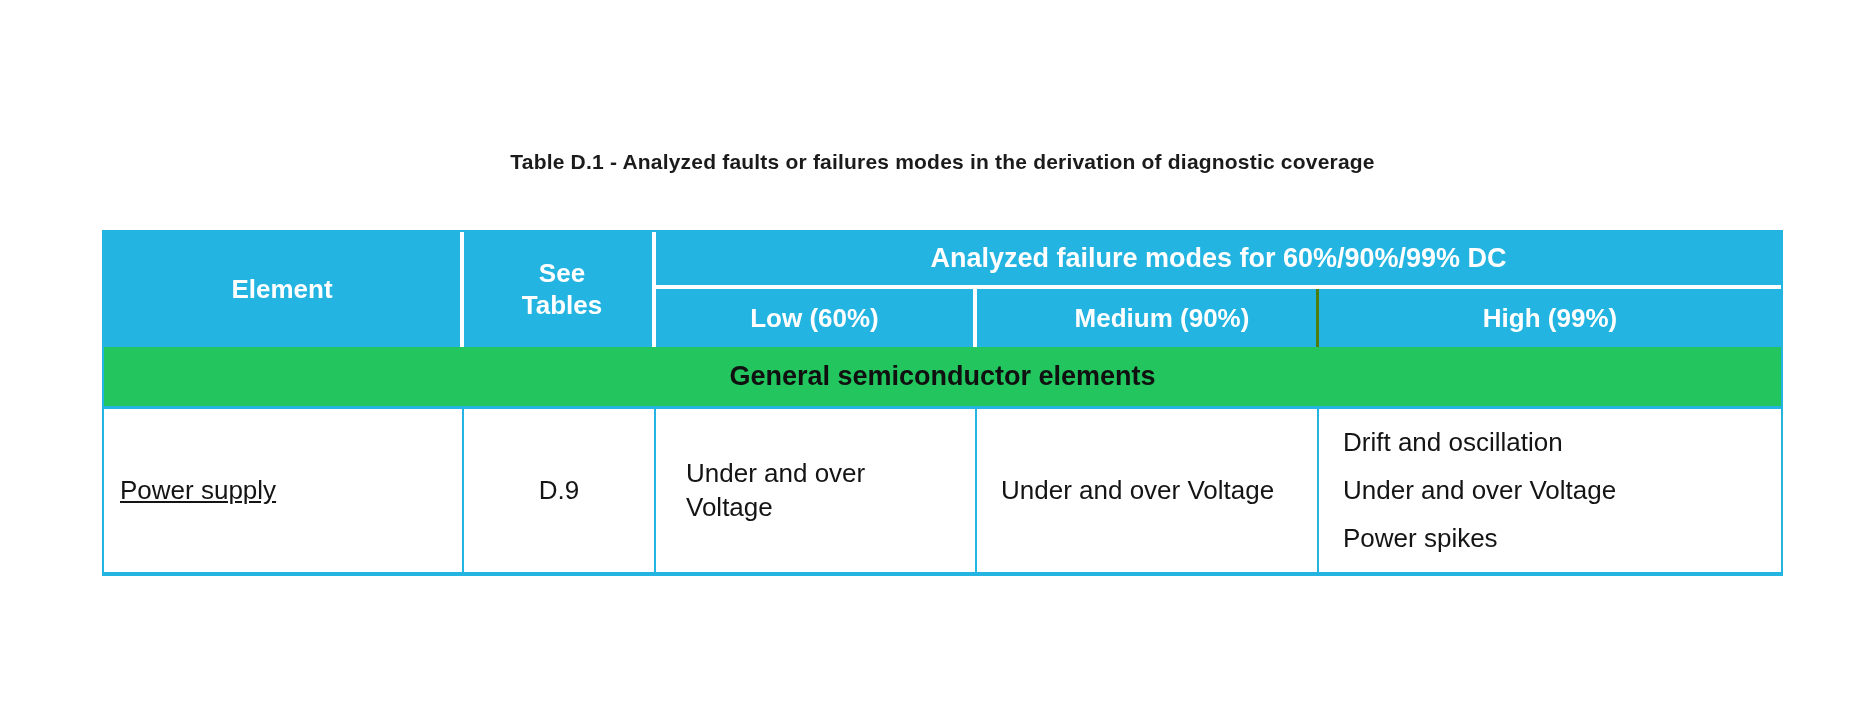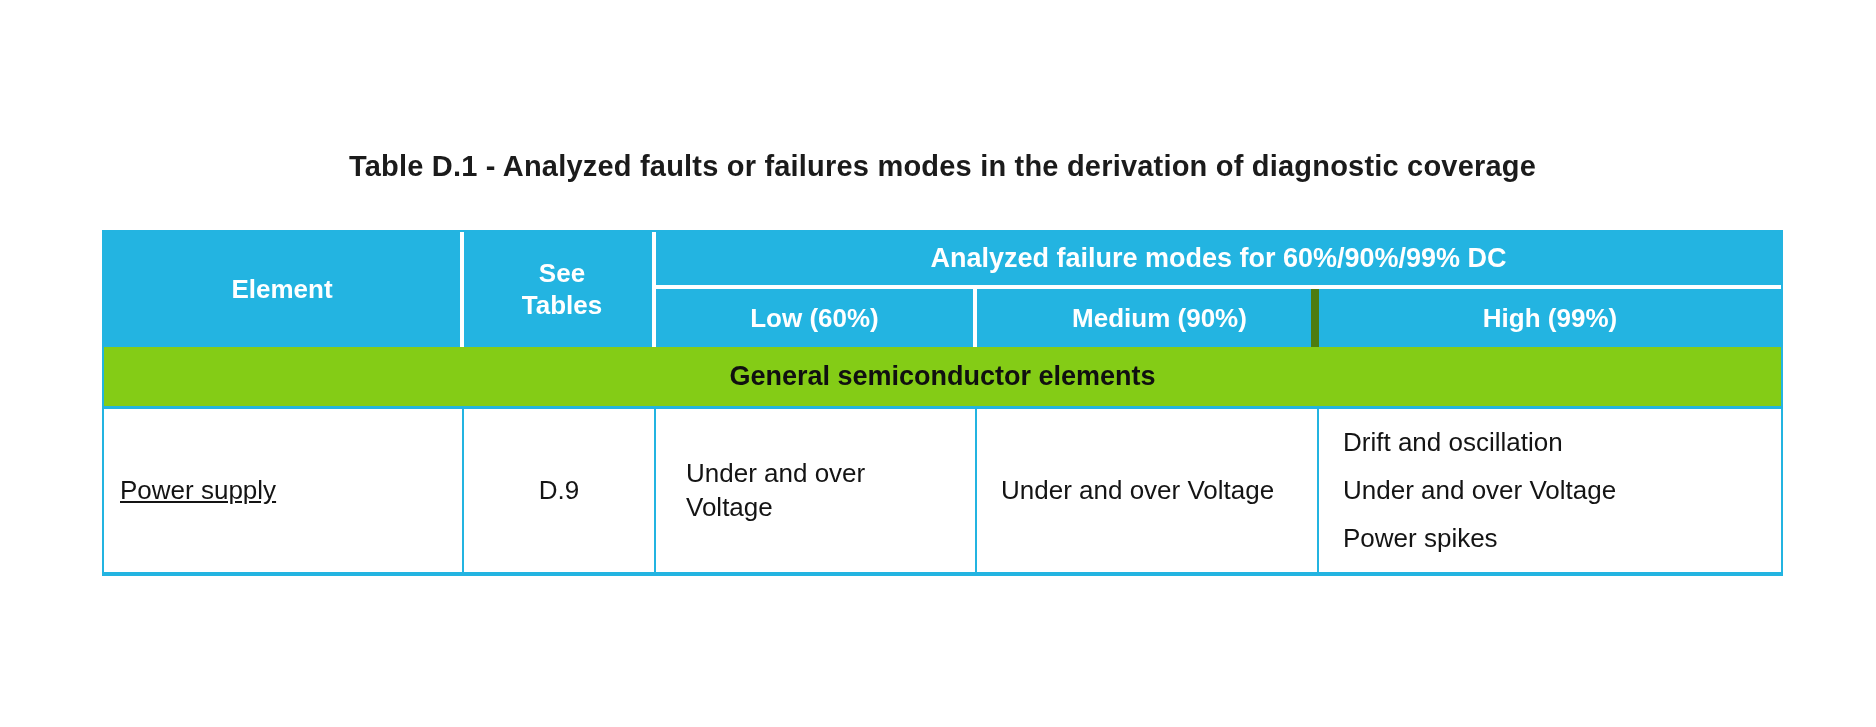--- a/index.html
+++ b/index.html
@@ -14,21 +14,21 @@
     height: 727px;
     background: #ffffff;
     overflow: hidden;
   }
   .title {
     position: absolute;
     left: 102px;
     top: 150px;
     width: 1681px;
     text-align: center;
-    font-size: 29px;
+    font-size: 21px;
     font-weight: bold;
     color: #1b1b1b;
     letter-spacing: 0.2px;
   }
   .tbl {
     position: absolute;
     left: 102px;
     top: 230px;
     width: 1681px;
     box-sizing: border-box;
@@ -47,27 +47,27 @@
     display: flex;
     align-items: center;
     justify-content: center;
     text-align: center;
     box-sizing: border-box;
   }
   .hc-element   { grid-column: 1; grid-row: 1 / 3; border-right: 4px solid #ffffff; }
   .hc-seetables { grid-column: 2; grid-row: 1 / 3; border-right: 4px solid #ffffff; padding-left: 8px; }
   .hc-group     { grid-column: 3 / 6; grid-row: 1; border-bottom: 4px solid #ffffff; font-size: 27px; }
   .hc-low       { grid-column: 3; grid-row: 2; border-right: 4px solid #ffffff; text-align: right; }
-  .hc-medium    { grid-column: 4; grid-row: 2; border-right: 8px solid #4d7c0f; padding-left: 31px; }
+  .hc-medium    { grid-column: 4; grid-row: 2; border-right: 3px solid #4d7c0f; padding-left: 31px; }
   .hc-high      { grid-column: 5; grid-row: 2; text-align: right; }
   .seetables-inner { display: inline-block; width: 90px; line-height: 1.2; }
   .section-row {
     grid-column: 1 / 6;
     grid-row: 3;
-    background: #84cc16;
+    background: #22c55e;
     color: #101010;
     font-weight: bold;
     font-size: 27px;
     display: flex;
     align-items: center;
     justify-content: center;
     box-sizing: border-box;
     border-bottom: 3px solid #23b4e1;
   }
   .dcell {

